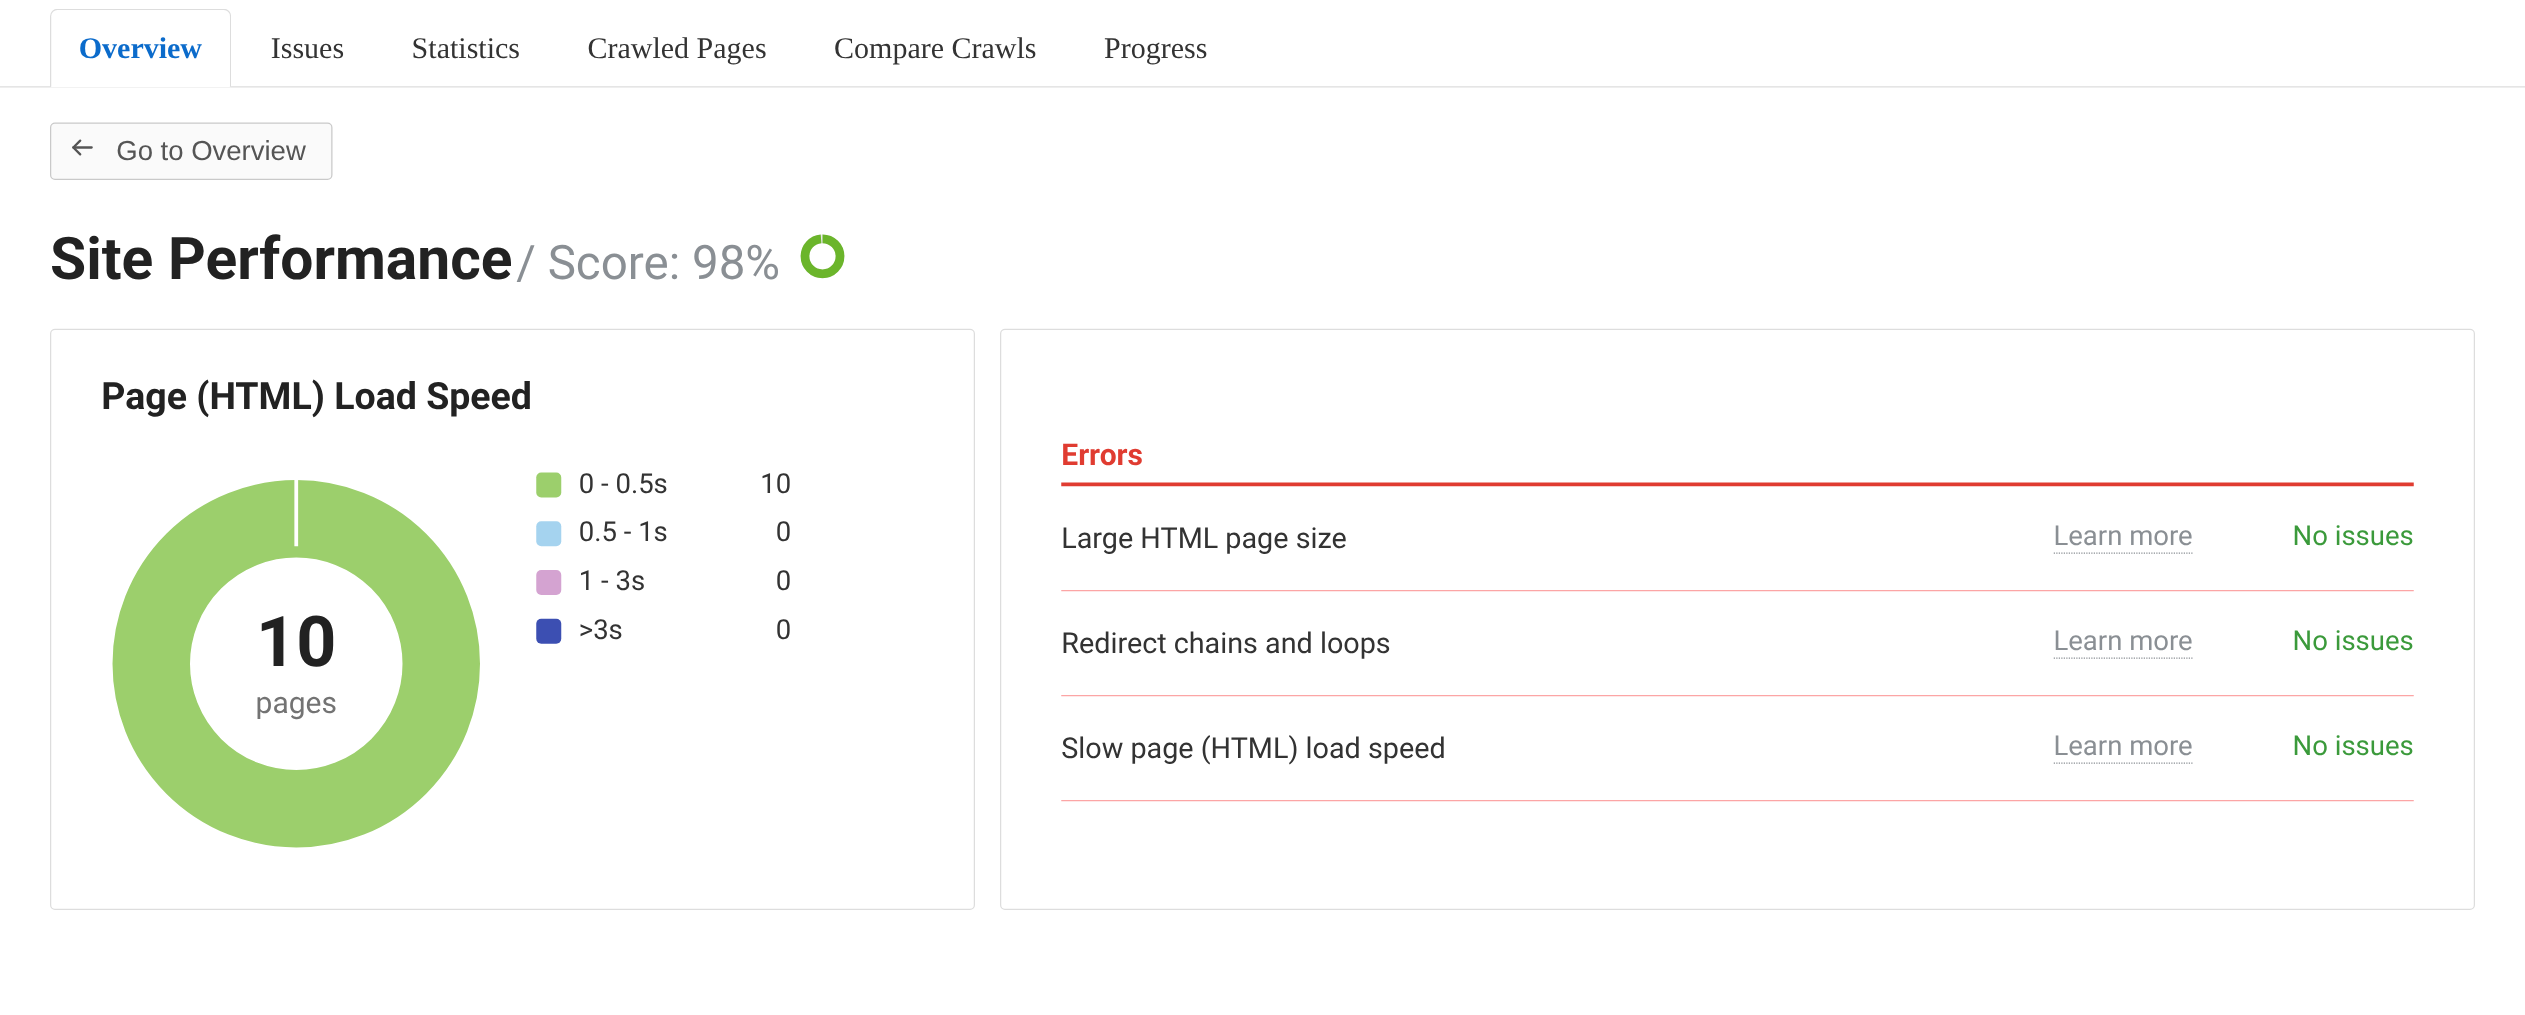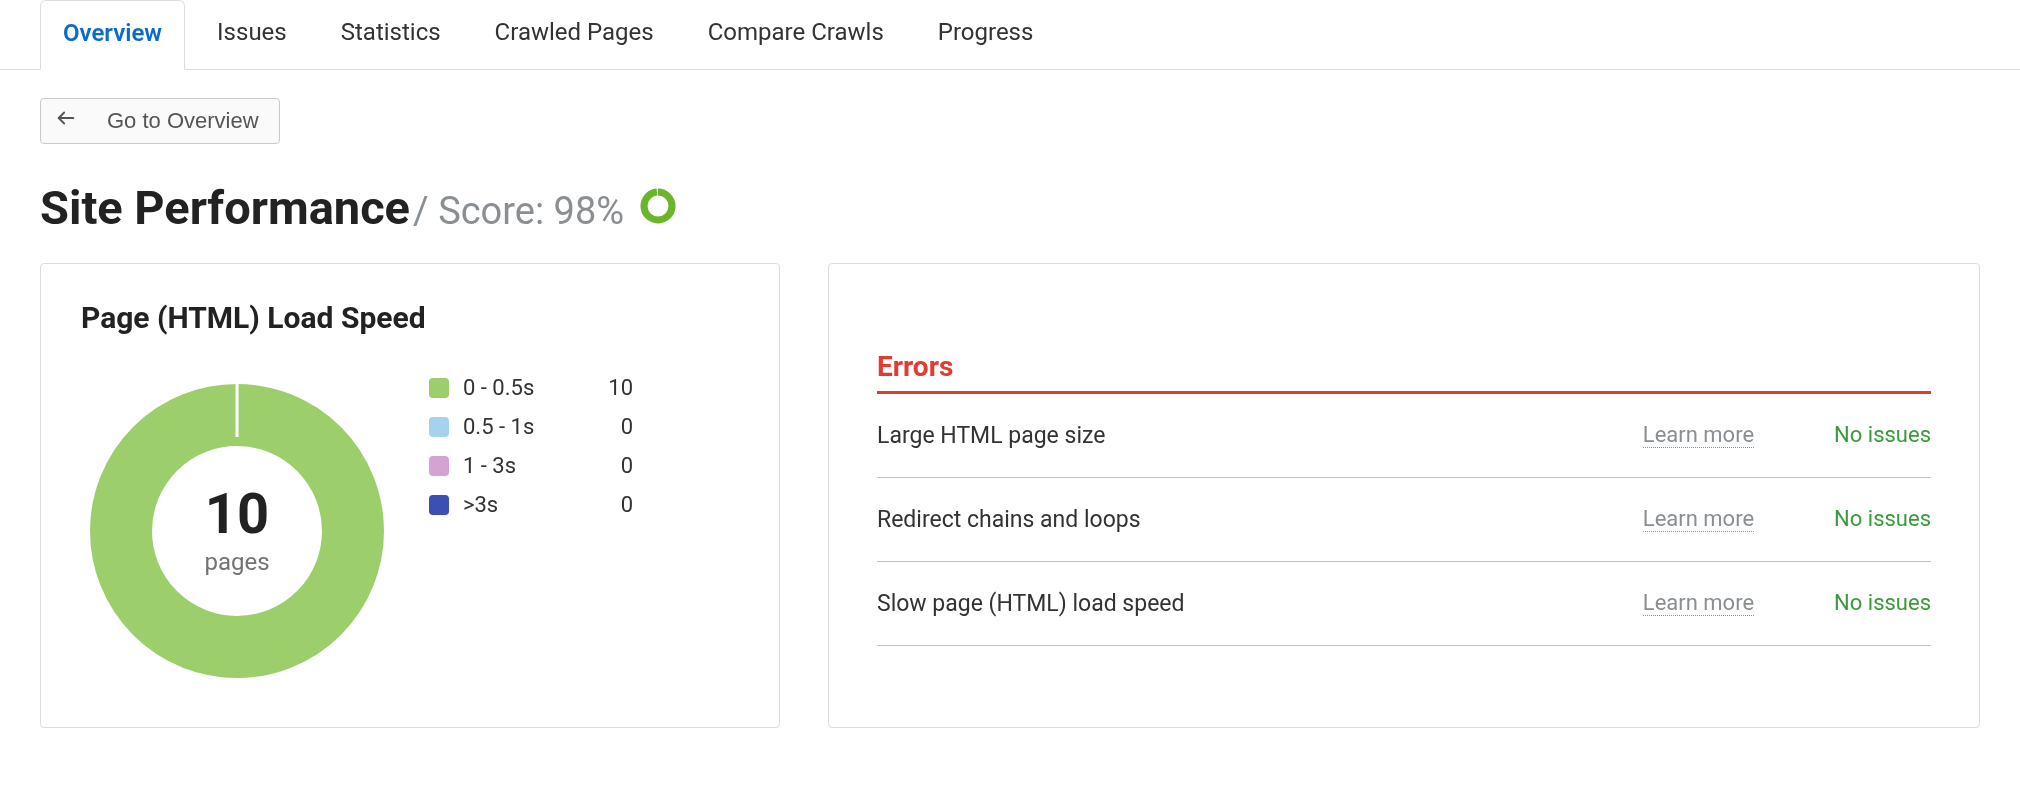--- a/index.html
+++ b/index.html
@@ -1,36 +1,36 @@
 <!DOCTYPE html>
 <html><head>
 <meta charset="utf-8">
 <style>
   * { box-sizing: border-box; }
   html, body { margin: 0; padding: 0; font-family: -apple-system, BlinkMacSystemFont, "Segoe UI", Roboto, "Helvetica Neue", Arial, sans-serif; color: #333; background: #fff; }
   .page { width: 2020px; }
 
   
-  .tabs { display: flex; border-bottom: 1px solid #ddd; padding-left: 40px; height: 70px; }
+  .tabs { display: flex; align-items: flex-end; border-bottom: 1px solid #ddd; padding-left: 40px; height: 70px; font-family: Liberation Serif, serif; }
   .tab { font-size: 24px; color: #333; padding: 18px 22px 16px 22px; cursor: pointer; margin-right: 10px; }
   .tab.active { color: #0b6bcb; font-weight: 600; border: 1px solid #ddd; border-bottom: 1px solid #fff; border-radius: 6px 6px 0 0; margin-bottom: -1px; background: #fff; }
 
   
   .back-area { padding: 28px 40px 0 40px; }
-  .back-btn { display: inline-flex; align-items: center; gap: 30px; border: 1px solid #c9c9c9; background: #fafafa; color: #555; font-size: 22px; padding: 8px 20px 8px 14px; border-radius: 4px; cursor: pointer; }
+  .back-btn { display: inline-flex; align-items: center; gap: 16px; border: 1px solid #c9c9c9; background: #fafafa; color: #555; font-size: 22px; padding: 8px 20px 8px 14px; border-radius: 4px; cursor: pointer; }
   .back-btn svg { width: 22px; height: 22px; }
 
   
   .title-row { display: flex; align-items: baseline; padding: 36px 40px 28px 40px; }
   .title-main { font-size: 47px; font-weight: 700; color: #222; margin-right: 3px; }
   .title-score { font-size: 38px; color: #8a8f94; font-weight: 400; }
   .score-icon { display: inline-block; margin-left: 16px; vertical-align: -4px; }
 
   
-  .cards { display: flex; gap: 48px; padding: 0 40px 0 40px; align-items: stretch; }
+  .cards { display: flex; gap: 20px; padding: 0 40px 0 40px; align-items: stretch; }
   .card { border: 1px solid #ddd; border-radius: 4px; background: #fff; }
   .card.left { flex: 0 0 740px; padding: 36px 40px 40px 40px; }
   .card.right { flex: 1; padding: 36px 48px 40px 48px; }
   .card-heading { font-size: 30px; font-weight: 700; color: #222; margin-bottom: 40px; }
 
   
   .donut-row { display: flex; align-items: flex-start; gap: 36px; }
   .donut-wrap { position: relative; width: 312px; height: 312px; }
   .donut-wrap svg { width: 312px; height: 312px; }
   .donut-center { position: absolute; inset: 0; display: flex; flex-direction: column; align-items: center; justify-content: center; }
@@ -38,21 +38,21 @@
   .donut-label { font-size: 24px; color: #737373; margin-top: 6px; }
 
   
   .legend { display: flex; flex-direction: column; gap: 14px; }
   .legend-row { display: flex; align-items: center; font-size: 22px; color: #333; }
   .swatch { width: 20px; height: 20px; border-radius: 4px; margin-right: 14px; flex: 0 0 auto; }
   .legend-label { width: 130px; }
   .legend-value { width: 40px; text-align: right; color: #333; }
 
   
-  .issues-subheading { font-size: 28px; font-weight: 700; color: #e03c31; border-bottom: 3px solid #e03c31; padding-bottom: 8px; margin-top: 50px; margin-bottom: 0; }
+  .issues-subheading { font-size: 24px; font-weight: 700; color: #e03c31; border-bottom: 3px solid #e03c31; padding-bottom: 8px; margin-top: 50px; margin-bottom: 0; }
   .issue-row { display: flex; align-items: flex-start; border-bottom: 1px solid #fca5a5; padding: 28px 0; font-size: 23px; }
   .issue-name { flex: 1; color: #333; }
   .issue-learn { color: #8a8f94; border-bottom: 1px dotted #8a8f94; cursor: pointer; margin-right: 80px; font-size: 22px; }
   .issue-status { color: #3b9a3b; font-size: 22px; }
 </style>
 </head>
 <body>
 
 <div class="page">
 

